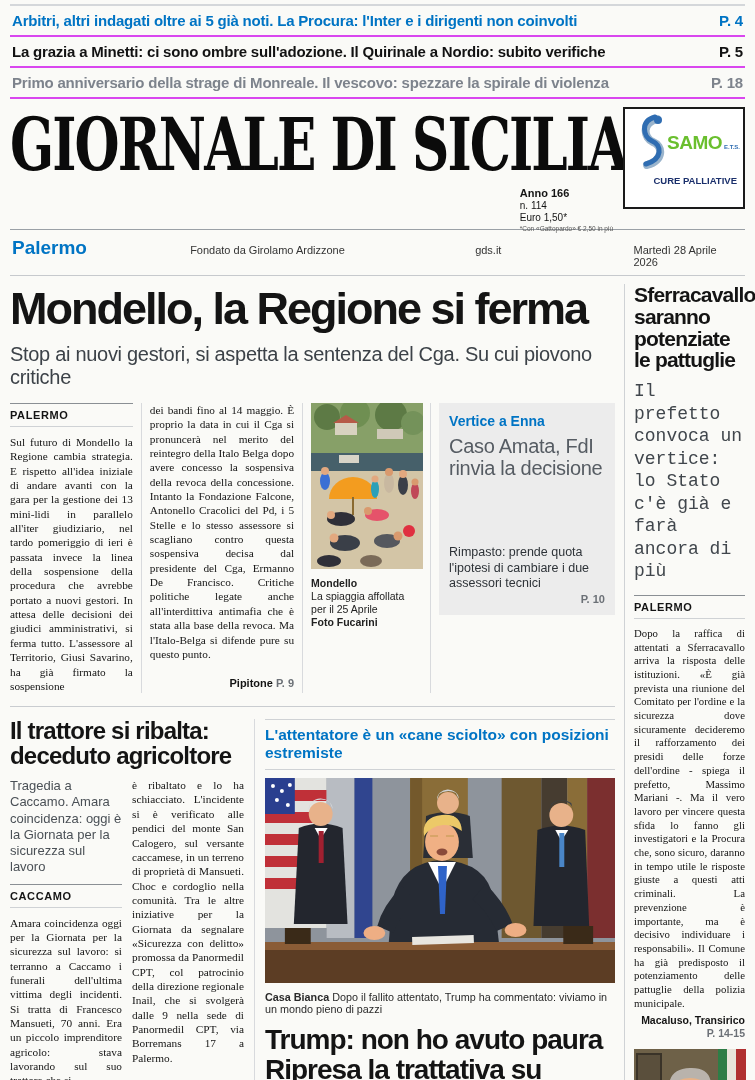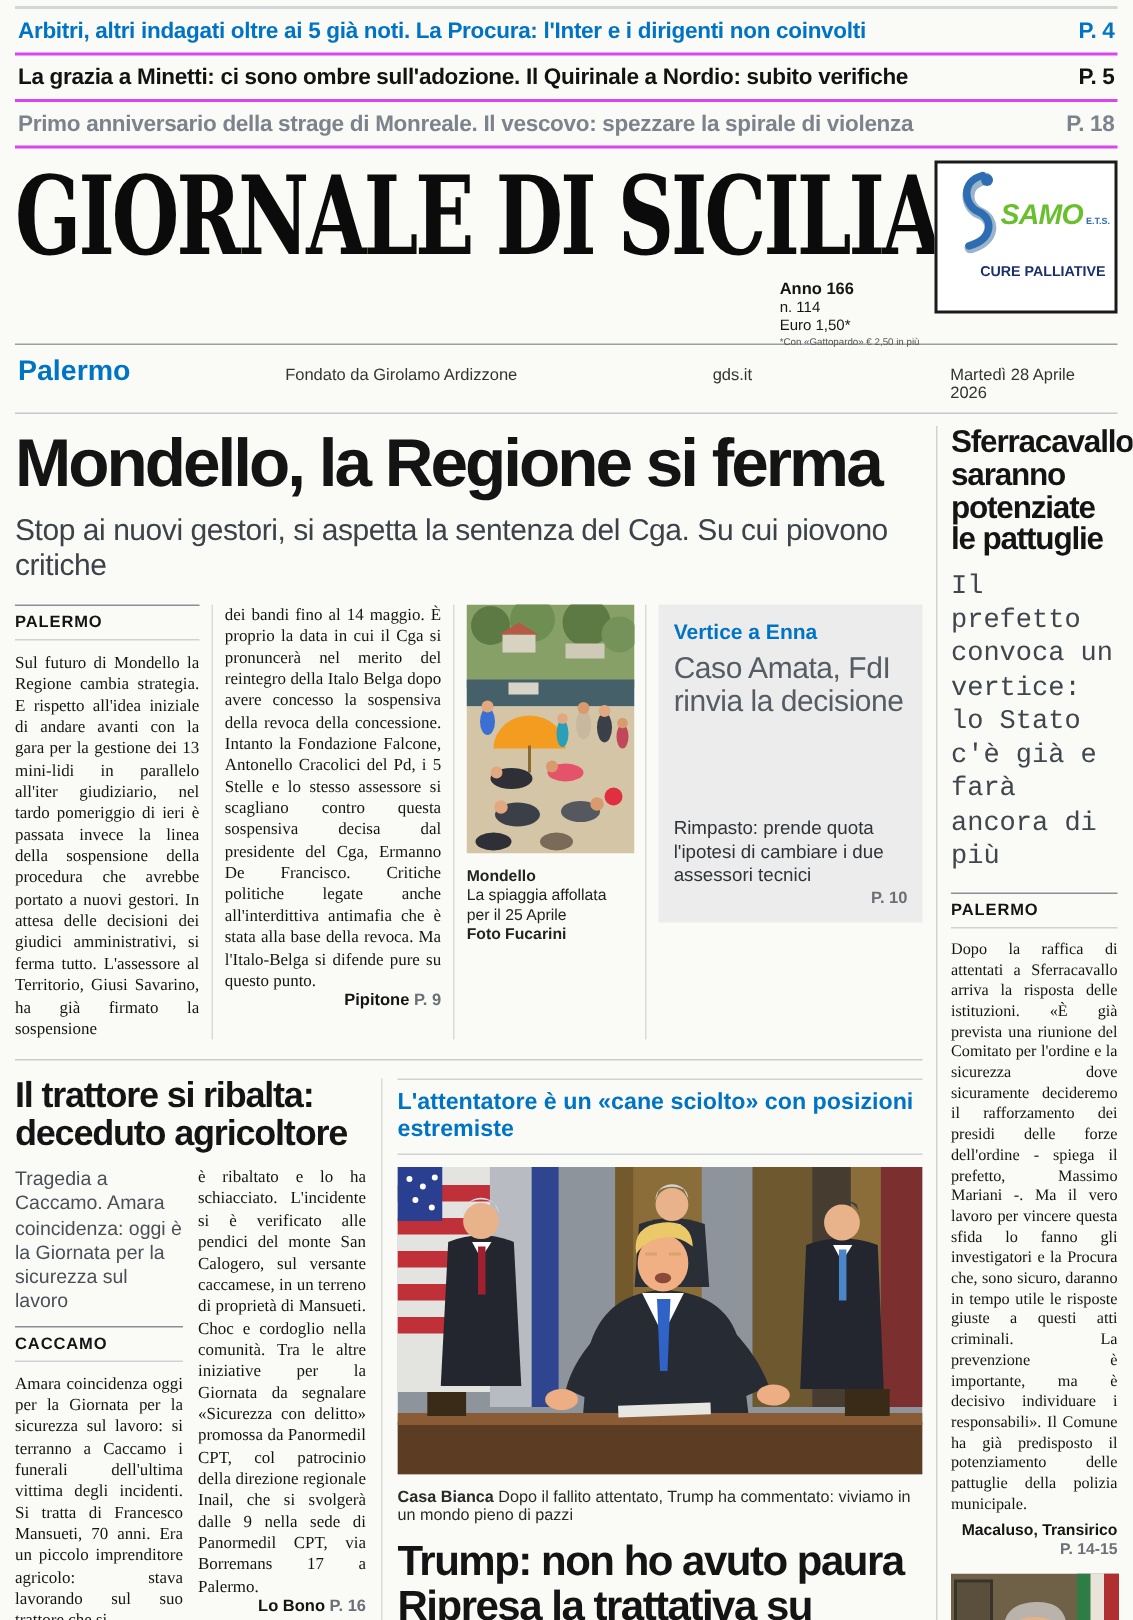--- a/index.html
+++ b/index.html
@@ -22,21 +22,21 @@
   .mast-title { position:absolute; left:0; top:2px; font-family:"DejaVu Serif",serif;
     font-weight:bold; font-size:55px; letter-spacing:-2px; white-space:nowrap;
     transform:scale(0.94,1.32); transform-origin:left top; color:#0b0b0b; }
   .edition { position:absolute; right:132px; top:88px; line-height:1.18; }
   .ed-anno { font-weight:bold; font-size:11px; }
   .ed-num, .ed-price { font-size:10px; }
   .ed-note { font-size:6.5px; color:#555; margin-top:1px; }
   .samo-box { position:absolute; right:0; top:8px; width:122px; height:102px;
     background:#fff; border:2px solid #1a1a1a; padding:4px 6px; }
   .samo-row { display:flex; align-items:center; }
-  .samo-name { color:#6abf2e; font-weight:bold; font-style:italic; font-size:19px; letter-spacing:-0.5px; }
+  .samo-name { color:#6abf2e; font-weight:bold; font-size:19px; letter-spacing:-0.5px; }
   .samo-ets { color:#2f6db2; font-weight:bold; font-size:6px; margin-left:2px; margin-top:8px; }
   .samo-tag { color:#1a2f6b; font-weight:bold; font-size:9.5px; margin-top:2px; text-align:right; }
 
   
   .dateline { display:flex; align-items:baseline; border-top:1px solid #9aa0a6;
     border-bottom:1px solid #c6c9cd; padding:7px 2px; margin-top:2px; }
   .dl-city { color:#0074c4; font-weight:bold; font-size:19px; width:180px; }
   .dl-founder { font-size:11px; color:#333; width:288px; }
   .dl-site { font-size:11px; color:#333; width:160px; }
   .dl-date { font-size:11px; color:#333; margin-left:auto; }
@@ -50,21 +50,21 @@
   .lead-sub { font-size:20px; color:#3c4248; letter-spacing:-0.3px; margin-bottom:14px; }
 
   .lead-cols { display:flex; }
   .lc { padding:0 8px; border-left:1px solid #d8dadd; }
   .lc:first-child { border-left:none; padding-left:0; }
   .lc1 { width:140px; } .lc2 { width:172px; } .lc3 { width:128px; } .lc4 { width:198px; padding-right:0; }
 
   .kicker { font-size:11px; font-weight:bold; letter-spacing:0.6px; padding:5px 0;
     border-top:1px solid #8a8f94; border-bottom:1px solid #cfd2d5; margin-bottom:8px; }
   .serif { font-family:"Liberation Serif",serif; font-size:11.3px; line-height:1.27; text-align:justify; }
-  .byline { text-align:right; font-size:11px; font-weight:bold; margin-top:0; }
+  .byline { text-align:right; font-size:11px; font-weight:bold; margin-top:16px; }
   .byline .pg { color:#6b7076; }
 
   .photo-caption { font-size:10.5px; line-height:1.25; margin-top:4px; color:#222; }
   .cap-t { font-weight:bold; }
 
   .gray-box { background:#ececec; padding:10px 10px; display:flex; flex-direction:column; height:212px; }
   .box-kicker { color:#0074c4; font-weight:bold; font-size:14px; margin-bottom:6px; }
   .box-title { font-size:20px; color:#565c63; line-height:1.12; letter-spacing:-0.3px; }
   .box-note { font-size:12.5px; color:#2e3338; line-height:1.22; margin-top:auto; }
   .box-page { text-align:right; font-weight:bold; font-size:11px; color:#6b7076; margin-top:2px; }

